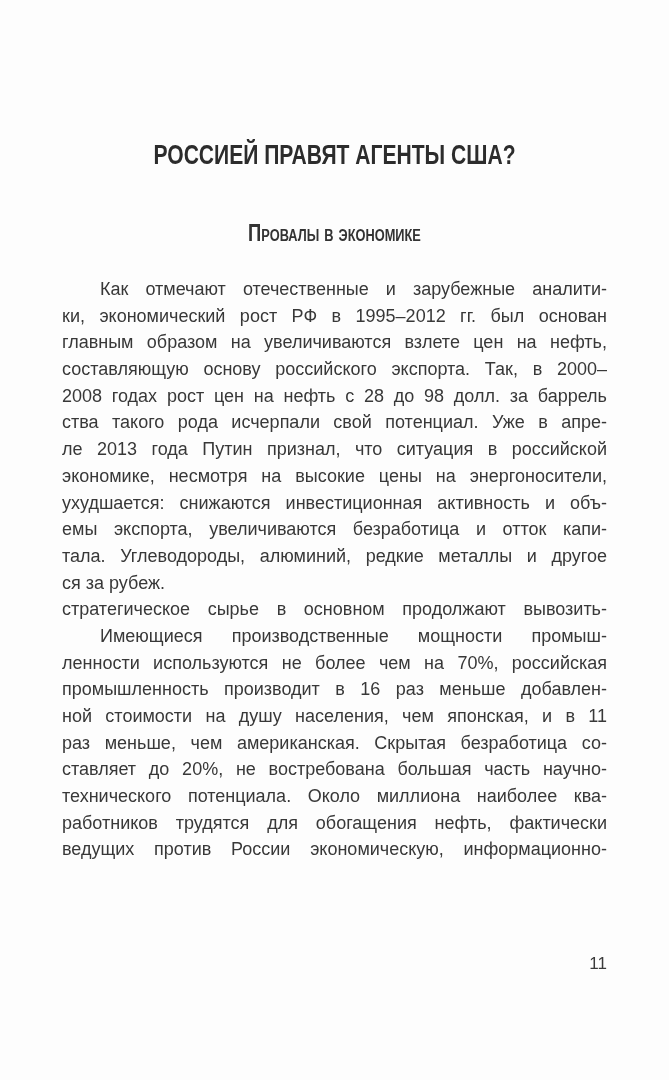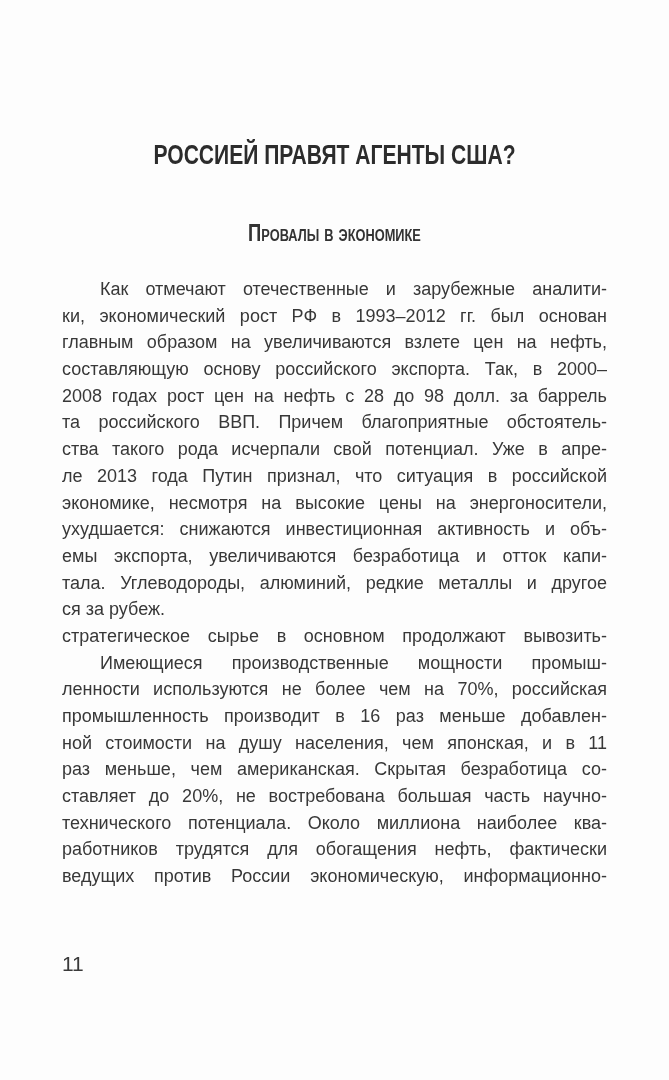--- a/index.html
+++ b/index.html
@@ -60,41 +60,40 @@
     height: 26.7px;
     overflow: visible;
   }
   .line.first { text-indent: 38px; }
   .line.last  { text-align-last: left; }
   .page-number {
     position: absolute;
     top: 954px;
     left: 62px;
     width: 545px;
-    text-align: left;
-    font-size: 21px;
+    text-align: right;
+    font-size: 17px;
     color: #3a3a3a;
     line-height: 20px;
   }
 </style>
 </head>
 <body>
 
 <div class="page">
   <div class="page-title">РОССИЕЙ ПРАВЯТ АГЕНТЫ США?</div>
 
   <div class="section-heading">Провалы в экономике</div>
 
   <div class="body-text">
       <div class="line first">Как отмечают отечественные и зарубежные аналити-</div>
-      <div class="line">ки, экономический рост РФ в 1993–2012 гг. был основан</div>
+      <div class="line">ки, экономический рост РФ в 1995–2012 гг. был основан</div>
       <div class="line">главным образом на увеличиваются взлете цен на нефть,</div>
       <div class="line">составляющую основу российского экспорта. Так, в 2000–</div>
       <div class="line">2008 годах рост цен на нефть с 28 до 98 долл. за баррель</div>
-      <div class="line">та российского ВВП. Причем благоприятные обстоятель-</div>
       <div class="line">ства такого рода исчерпали свой потенциал. Уже в апре-</div>
       <div class="line">ле 2013 года Путин признал, что ситуация в российской</div>
       <div class="line">экономике, несмотря на высокие цены на энергоносители,</div>
       <div class="line">ухудшается: снижаются инвестиционная активность и объ-</div>
       <div class="line">емы экспорта, увеличиваются безработица и отток капи-</div>
       <div class="line">тала. Углеводороды, алюминий, редкие металлы и другое</div>
       <div class="line last">ся за рубеж.</div>
       <div class="line">стратегическое сырье в основном продолжают вывозить-</div>
       <div class="line first">Имеющиеся производственные мощности промыш-</div>
       <div class="line">ленности используются не более чем на 70%, российская</div>

